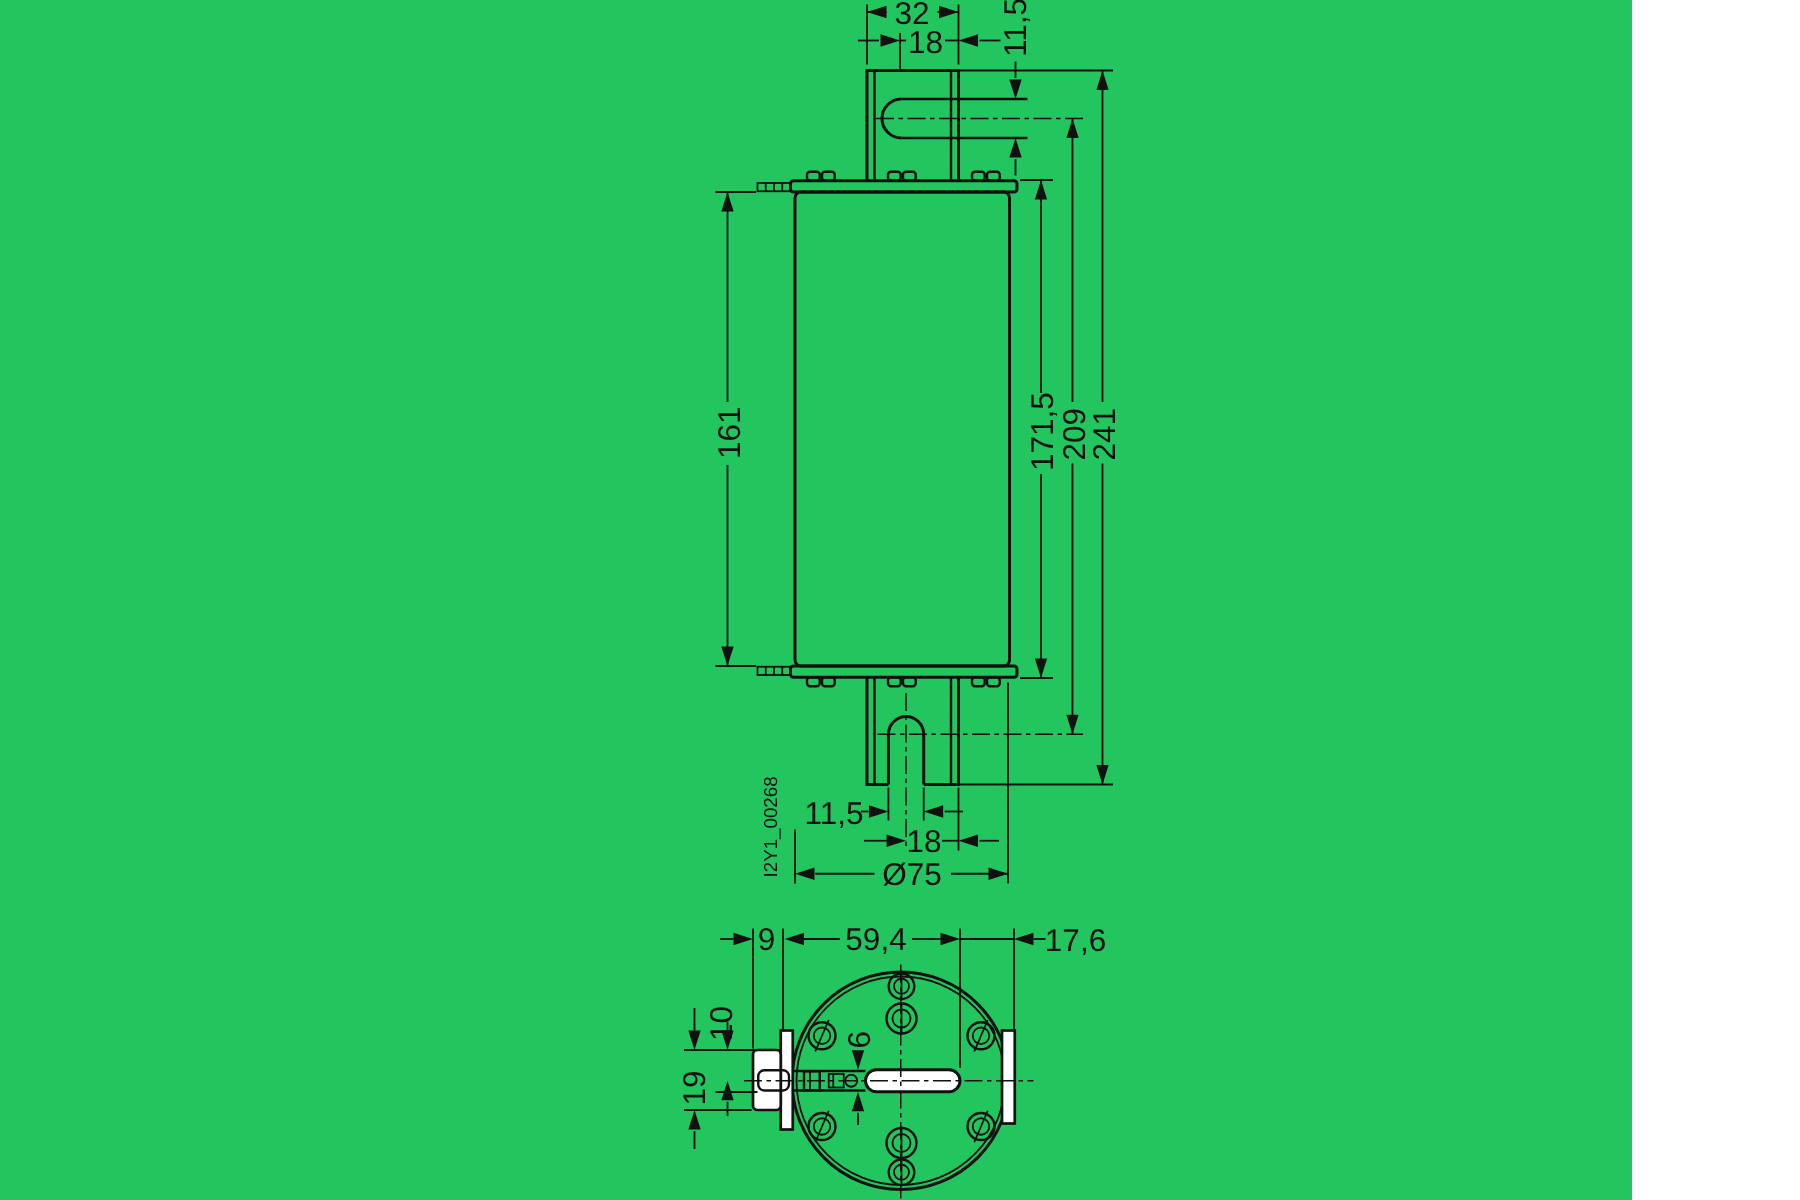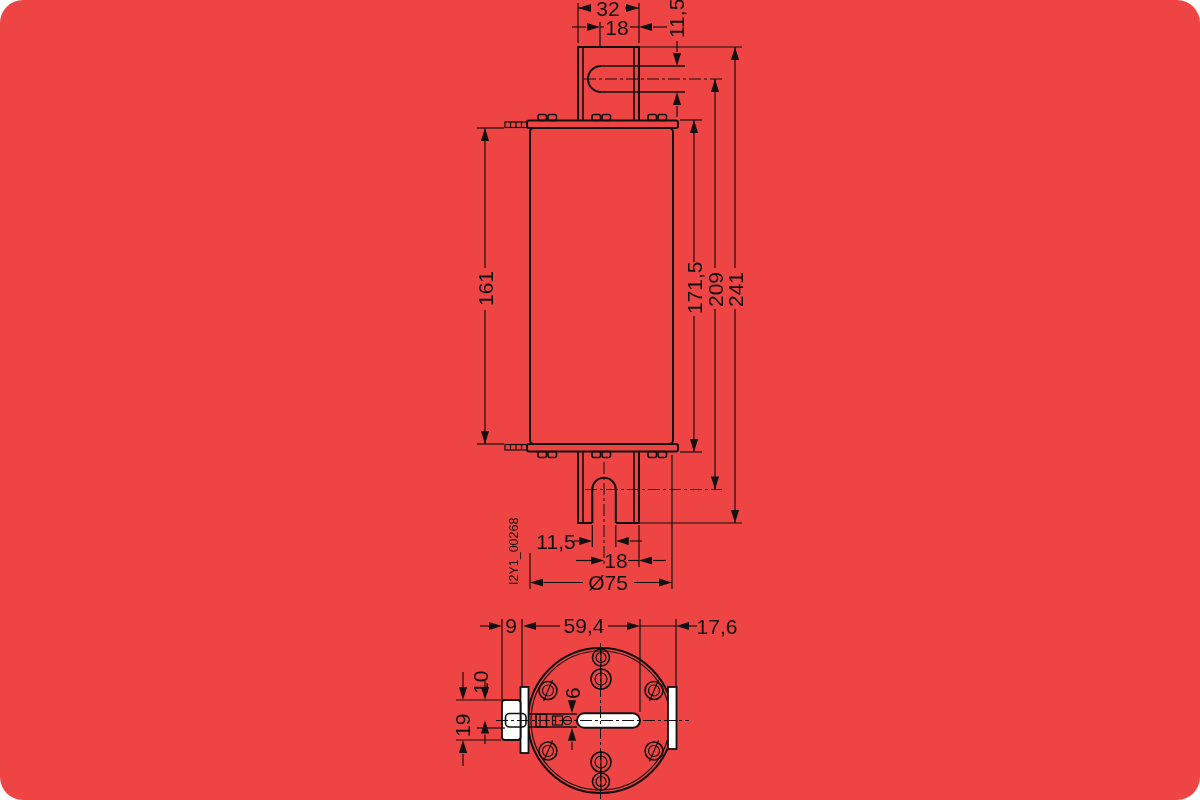--- a/index.html
+++ b/index.html
@@ -1,17 +1,17 @@
 <!DOCTYPE html>
 <html><head>
 <meta charset="utf-8">
 <style>
   html,body{margin:0;padding:0;background:#ffffff;}
-  .stage{position:relative;width:1200px;height:800px;background:#ef4444;overflow:hidden;
-         font-family:"Liberation Sans", sans-serif;border-radius:23px;}
+  .stage{position:relative;width:1088px;height:800px;background:#22c55e;overflow:hidden;
+         font-family:"Liberation Sans", sans-serif;}
   svg{display:block}
   .ln2{stroke:#111;stroke-width:2;fill:none;stroke-linecap:butt}
   .ln16{stroke:#111;stroke-width:1.6;fill:none}
   .ln1{stroke:#111;stroke-width:1.2;fill:none}
   .cl{stroke:#111;stroke-width:1;fill:none;stroke-dasharray:12 3 3 3}
   .wh{fill:#ffffff;stroke:#111;stroke-width:1.8}
   .ah{fill:#111;stroke:none}
   .dimtxt{font-family:"Liberation Sans", sans-serif;font-size:21px;fill:#111}
   .codetxt{font-family:"Liberation Sans", sans-serif;font-size:12.5px;fill:#111}
 </style>

